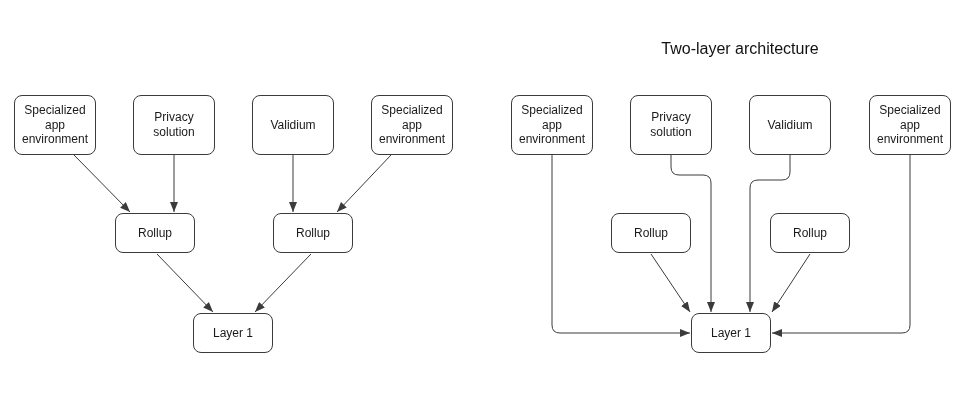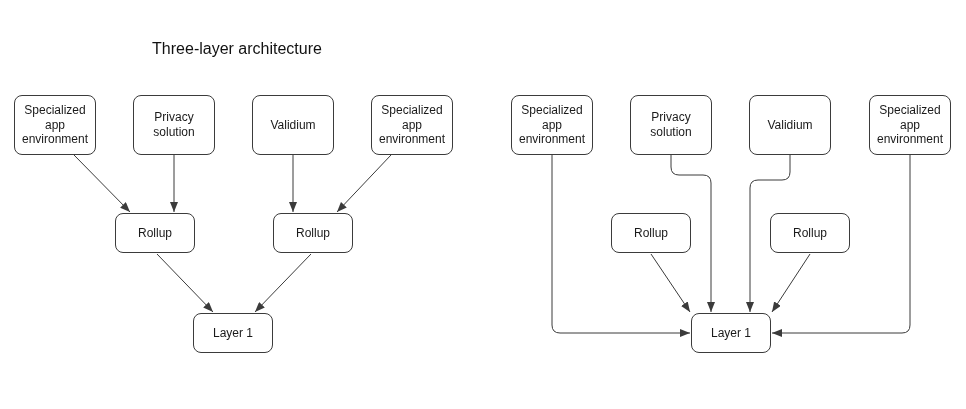--- a/index.html
+++ b/index.html
@@ -64,30 +64,30 @@
 
       <path class="edge" marker-end="url(#arrow)" d="M552,155 L552,325 Q552,333 560,333 L690,333"></path>
       <path class="edge" marker-end="url(#arrow)" d="M671,155 L671,167 Q671,175 679,175 L703,175 Q711,175 711,183 L711,312"></path>
       <path class="edge" marker-end="url(#arrow)" d="M790,155 L790,172 Q790,180 782,180 L758,180 Q750,180 750,188 L750,312"></path>
       <path class="edge" marker-end="url(#arrow)" d="M910,155 L910,325 Q910,333 902,333 L772,333"></path>
       <path class="edge" marker-end="url(#arrow)" d="M651,254 L690,312"></path>
       <path class="edge" marker-end="url(#arrow)" d="M810,254 L772,312"></path>
     </g>
   </svg>
 
-  <div class="title" style="left:117px; top:40px; width:240px;">Three-layer architecture</div>
 
   <div class="node" style="left:14px; top:95px; width:82px; height:60px;">Specialized app environment</div>
   <div class="node" style="left:133px; top:95px; width:82px; height:60px;">Privacy solution</div>
   <div class="node" style="left:252px; top:95px; width:82px; height:60px;">Validium</div>
   <div class="node" style="left:371px; top:95px; width:82px; height:60px;">Specialized app environment</div>
   <div class="node" style="left:115px; top:213px; width:80px; height:40px;">Rollup</div>
   <div class="node" style="left:273px; top:213px; width:80px; height:40px;">Rollup</div>
   <div class="node" style="left:193px; top:313px; width:80px; height:40px;">Layer 1</div>
 
+  <div class="title" style="left:620px; top:40px; width:240px;">Two-layer architecture</div>
 
   <div class="node" style="left:511px; top:95px; width:82px; height:60px;">Specialized app environment</div>
   <div class="node" style="left:630px; top:95px; width:82px; height:60px;">Privacy solution</div>
   <div class="node" style="left:749px; top:95px; width:82px; height:60px;">Validium</div>
   <div class="node" style="left:869px; top:95px; width:82px; height:60px;">Specialized app environment</div>
   <div class="node" style="left:611px; top:213px; width:80px; height:40px;">Rollup</div>
   <div class="node" style="left:770px; top:213px; width:80px; height:40px;">Rollup</div>
   <div class="node" style="left:691px; top:313px; width:80px; height:40px;">Layer 1</div>
 
 </div>

